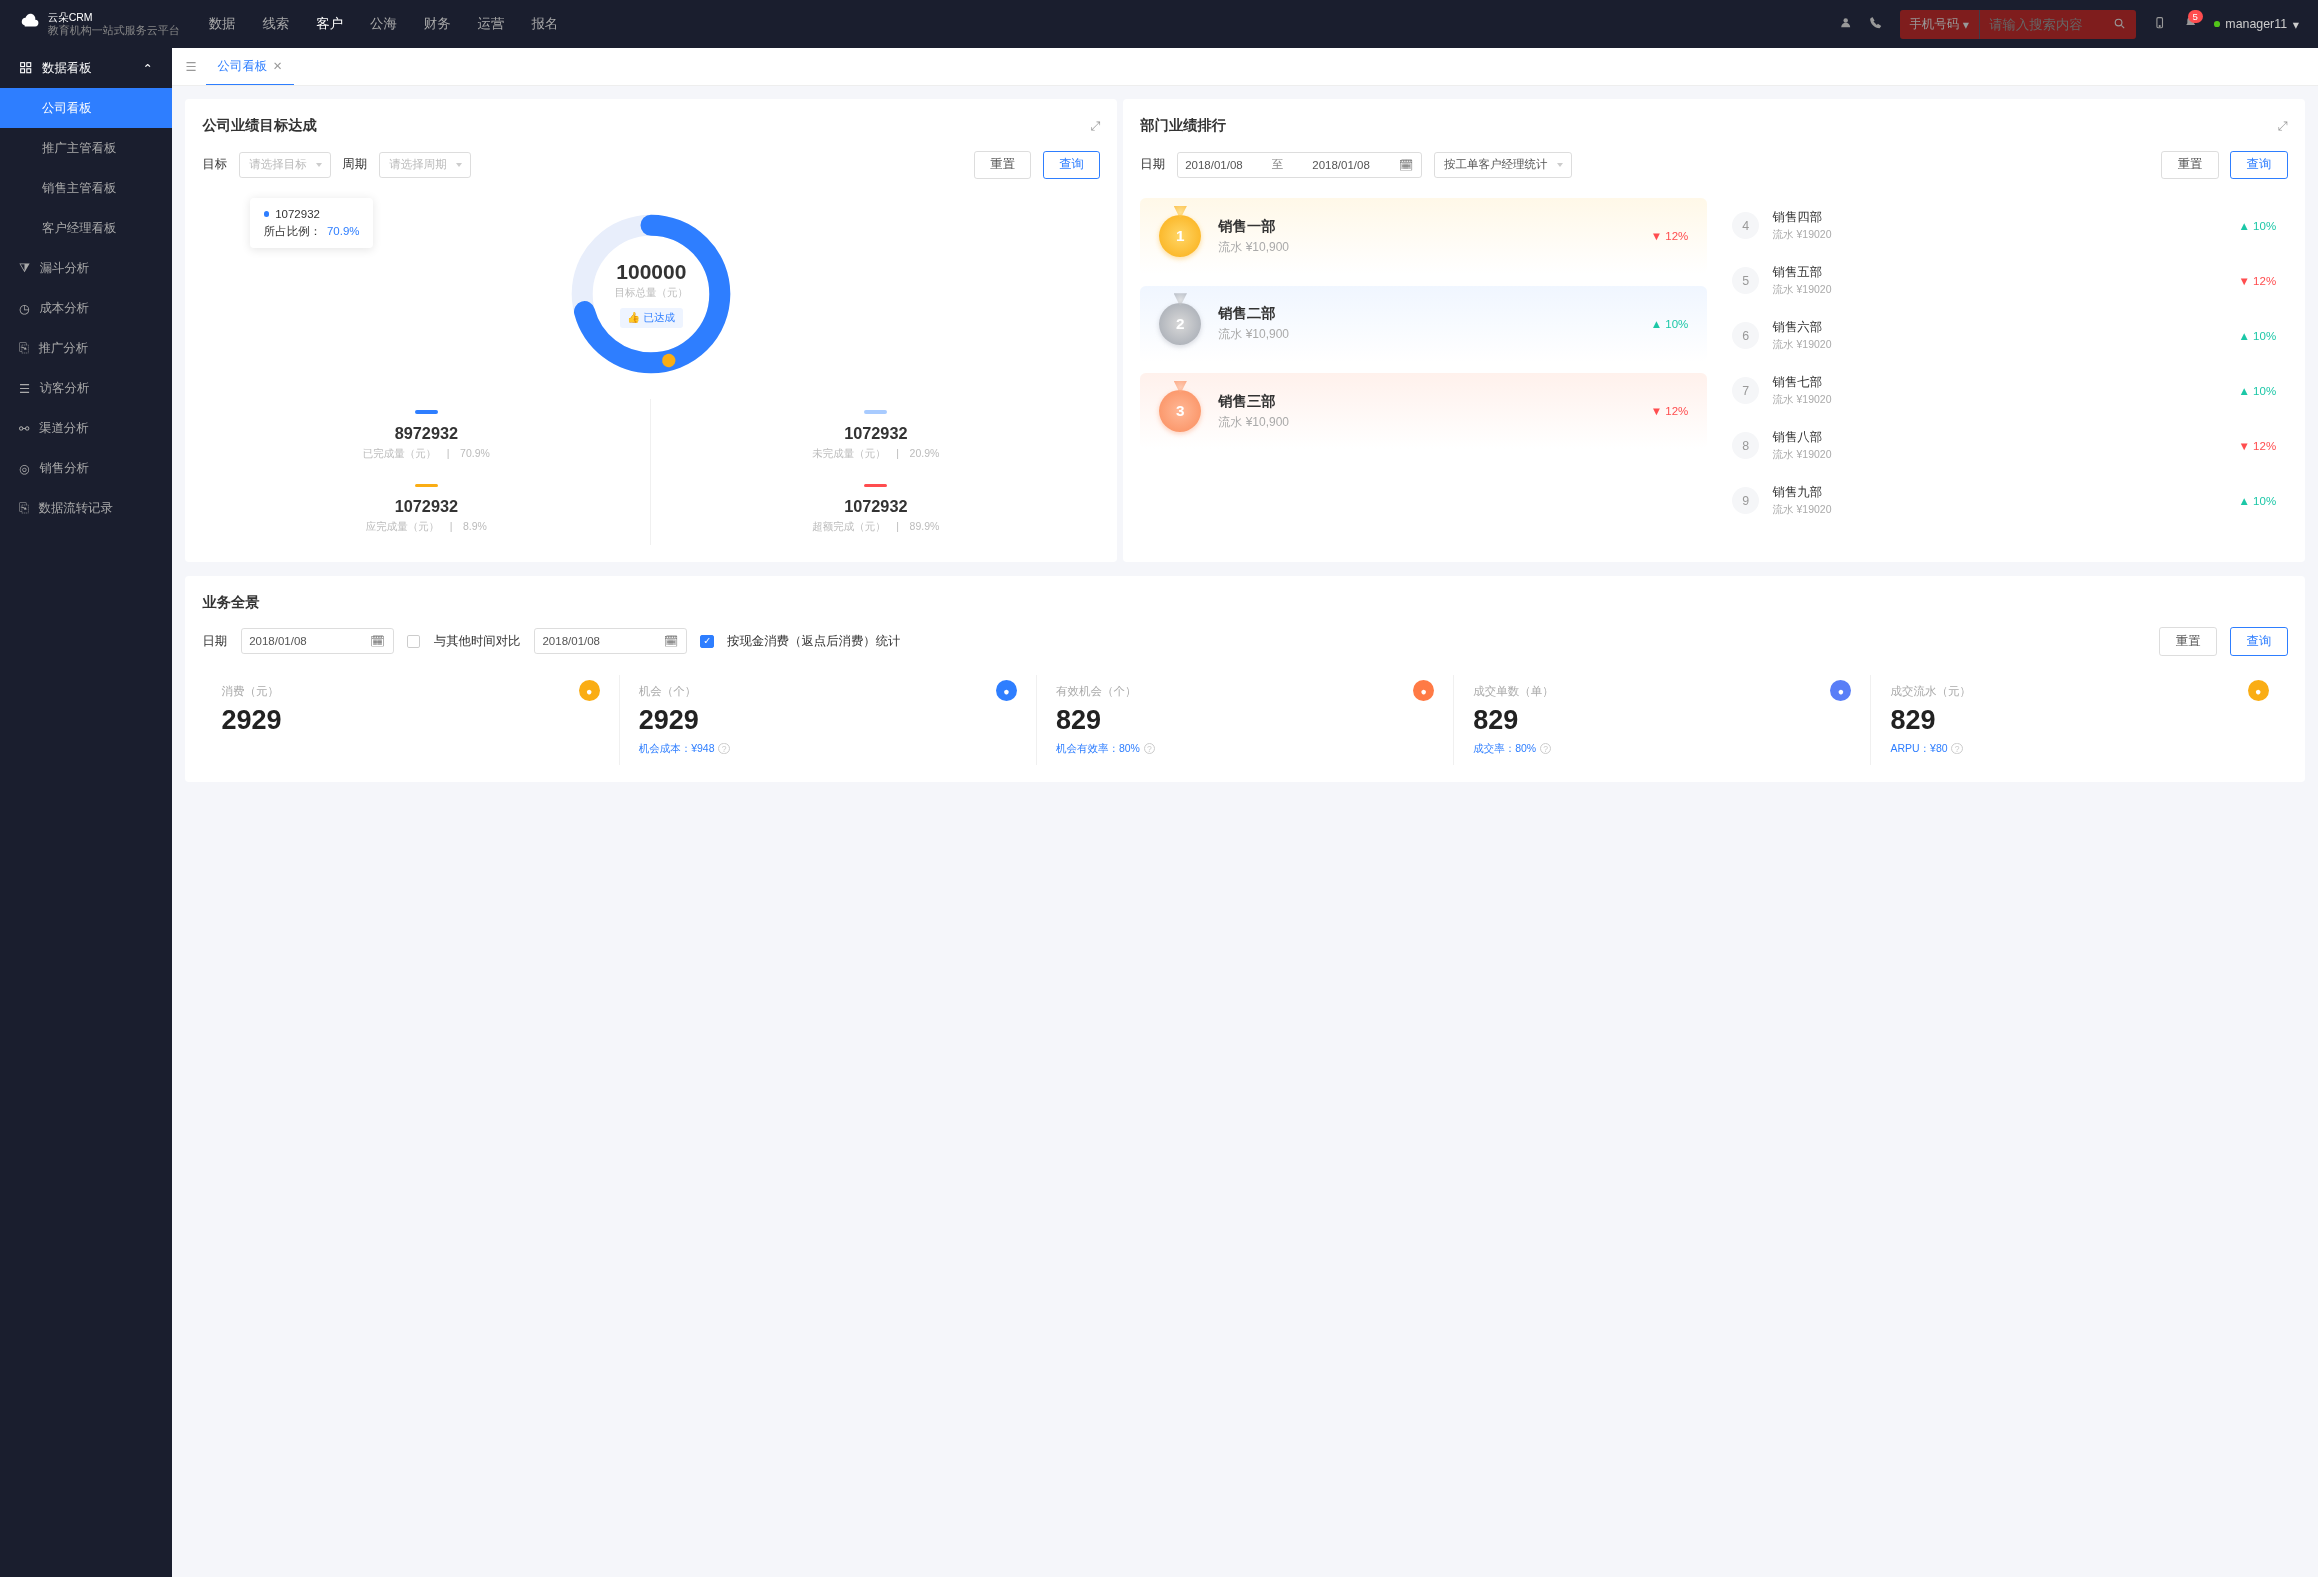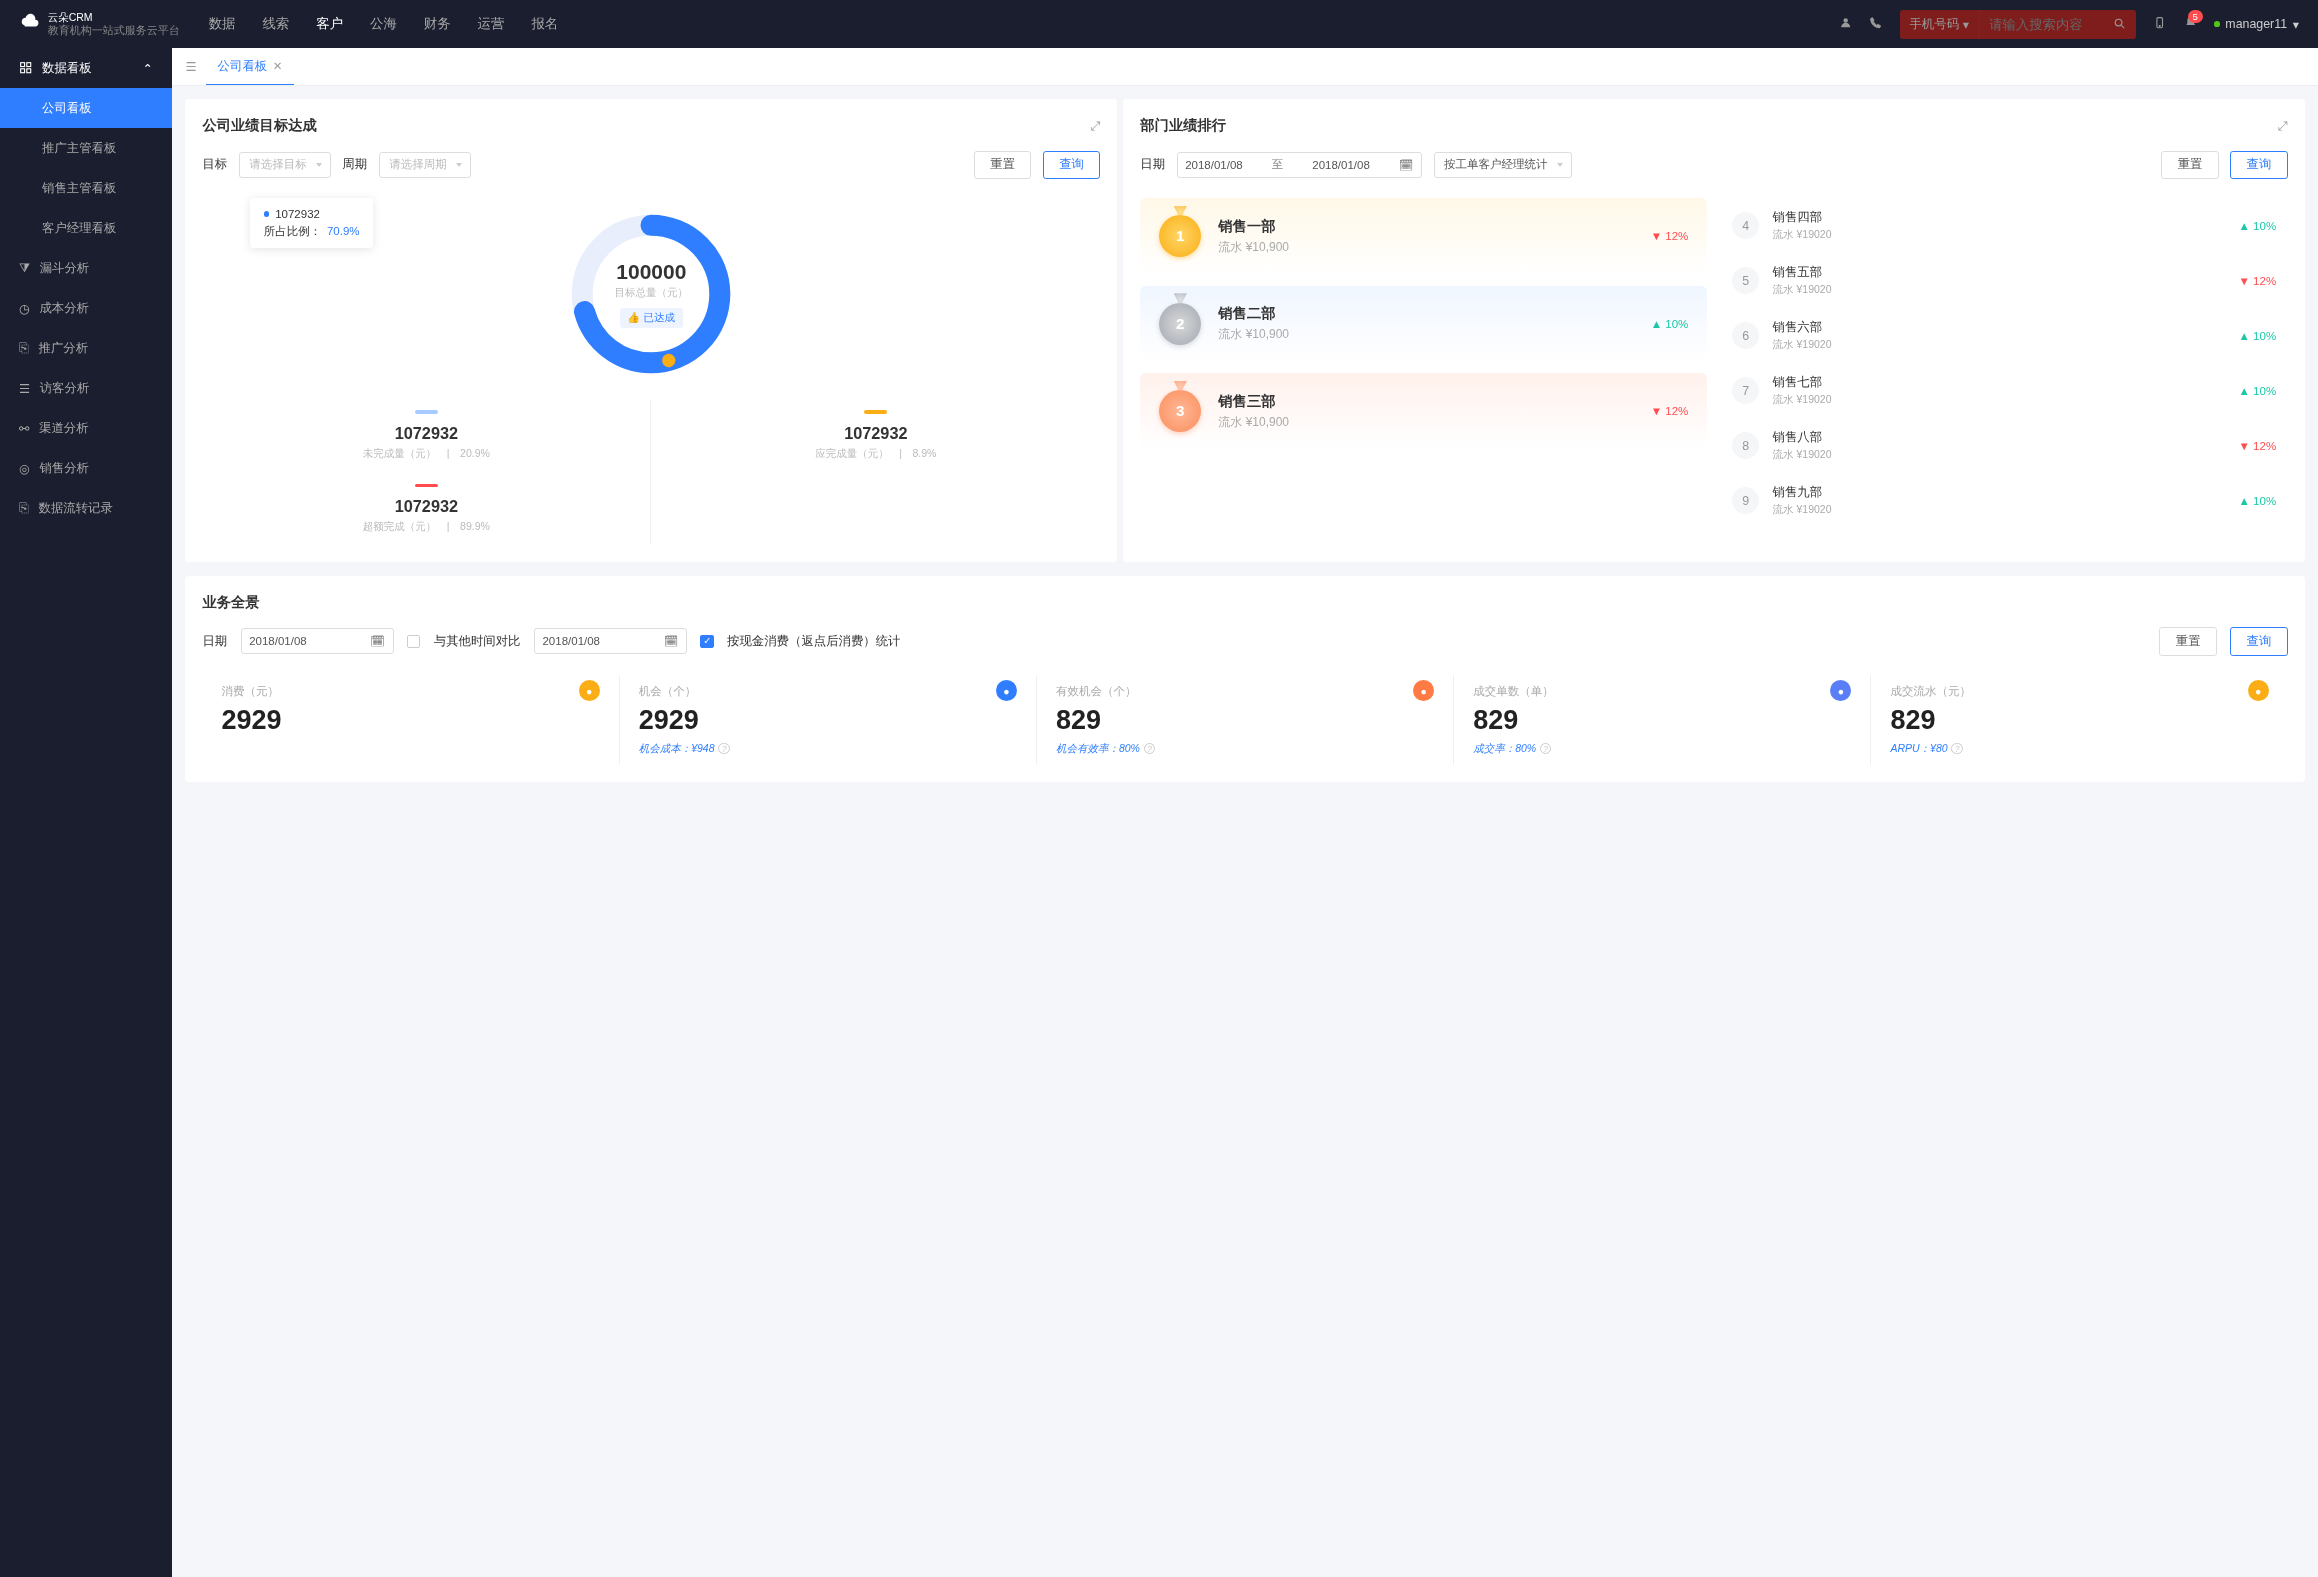--- a/index.html
+++ b/index.html
@@ -89,21 +89,21 @@
 .rank-sub { font-size: 10.5px; color: #aaa; }
 .biz-head { display: flex; align-items: center; gap: 13.4px; margin-bottom: 19px; }
 .chk { width: 13.4px; height: 13.4px; border: 1px solid #ccc; border-radius: 1.9px; display: inline-block; }
 .chk.checked { background: #2e7eff; border-color: #2e7eff; position: relative; }
 .chk.checked::after { content: '✓'; color: #fff; font-size: 9.6px; position: absolute; top: -1px; left: 1.9px; }
 .stats { display: flex; }
 .stat { flex: 1; padding: 9.6px 19px; border-right: 1px solid #f0f0f0; position: relative; }
 .stat:last-child { border-right: none; }
 .stat-label { font-size: 11.5px; color: #aaa; margin-bottom: 5.7px; }
 .stat-val { font-size: 27px; font-weight: 700; color: #222; }
-.stat-sub { font-size: 10.5px; color: #2e7eff; margin-top: 5.7px; display: flex; align-items: center; gap: 3.8px; font-style: italic; }
+.stat-sub { font-size: 10.5px; color: #2e7eff; margin-top: 5.7px; display: flex; align-items: center; gap: 3.8px; }
 .stat-icon { position: absolute; top: 5.7px; right: 19px; width: 21px; height: 21px; border-radius: 50%; display: flex; align-items: center; justify-content: center; font-size: 10.5px; color: #fff; }
 .si1 { background: #faad14; } .si2 { background: #2e7eff; } .si3 { background: #ff7a45; } .si4 { background: #597ef7; } .si5 { background: #faad14; }
 .help { width: 11.5px; height: 11.5px; border: 1px solid #ccc; border-radius: 50%; display: inline-flex; align-items: center; justify-content: center; font-size: 8.6px; color: #ccc; }
 .date-sep { color: #888; }
 svg.ic { width: 13.4px; height: 13.4px; }
 </style>
 </head>
 <body>
 
 <div class="top-nav">
@@ -263,20 +263,25 @@
                 <span class="donut-lbl">目标总量（元）</span>
                 <span class="donut-tag">
                   <span>👍</span>
                   <span>已达成</span>
                 </span>
               </div>
             </div>
           </div>
           <div class="metrics" id="goal-metrics">
               <div class="metric">
+                <div class="metric-bar" style="background:#2e7eff"></div>
+    <div class="metric-val">8972932</div>
+    <div class="metric-sub">已完成量（元）　|　70.9%</div>
+              </div>
+              <div class="metric">
                 <div class="metric-bar" style="background:#a8cbff"></div>
     <div class="metric-val">1072932</div>
     <div class="metric-sub">未完成量（元）　|　20.9%</div>
               </div>
               <div class="metric">
                 <div class="metric-bar" style="background:#faad14"></div>
     <div class="metric-val">1072932</div>
     <div class="metric-sub">应完成量（元）　|　8.9%</div>
               </div>
               <div class="metric">

